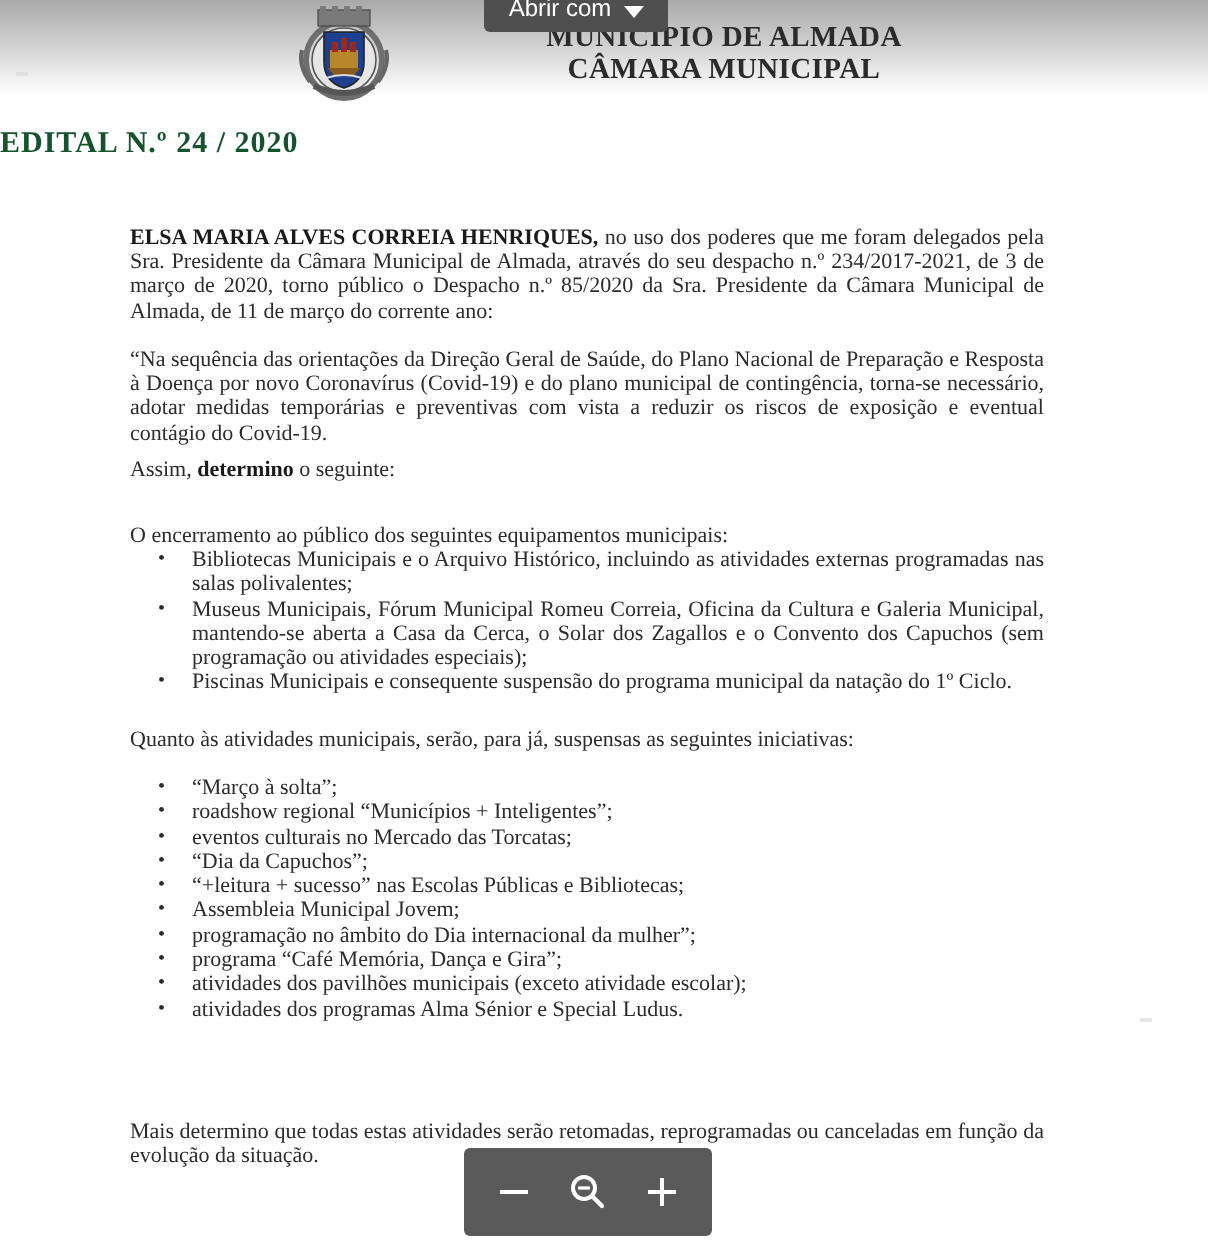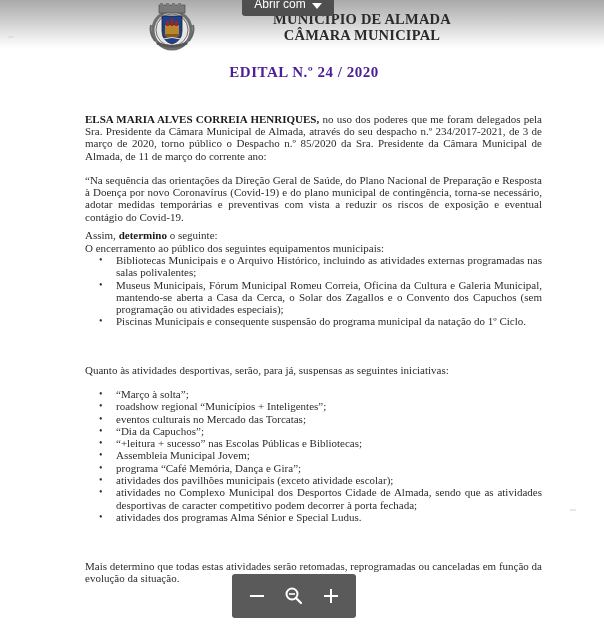--- a/index.html
+++ b/index.html
@@ -43,36 +43,34 @@
       font-weight: bold;
       font-size: 14.5px;
       line-height: 16px;
       letter-spacing: 0.2px;
       color: #2b2b2b;
     }
     .edital-title {
       position: absolute;
       left: 0; top: 64px;
       width: 588px;
-      text-align: center;
+      text-align: left;
       font-weight: bold;
       font-size: 15px;
       letter-spacing: 0.5px;
-      color: #4c1d95;
-      padding-left: 10px;
+      color: #14532d;
     }
     .body-text {
       position: absolute;
       left: 65px;
       width: 457px;
       font-size: 11px;
       line-height: 12.2px;
       text-align: justify;
       color: #2c2c2c;
-      margin-left: 20px;
     }
     .body-text b { color: #1a1a1a; }
     ul.bullets {
       list-style: none;
       margin: 0;
       padding: 0;
     }
     ul.bullets li {
       position: relative;
       padding-left: 31px;
@@ -81,21 +79,21 @@
     ul.bullets li::before {
       content: "•";
       position: absolute;
       left: 14px;
       top: 0;
       font-size: 10px;
     }
     .p-intro { top: 113px; }
     .p-quote { top: 174px; }
     .p-assim { top: 229px; }
-    .p-encerr { top: 242px; }
+    .p-encerr { top: 262px; }
     .p-quanto { top: 364px; }
     .p-list2 { top: 388px; line-height: 12.3px; }
     .p-final { top: 560px; }
 
     .abrir-btn {
       position: absolute;
       left: 242px; top: -6px;
       width: 92px; height: 22px;
       background: #4f4f4f;
       border-radius: 0 0 3px 3px;
@@ -195,33 +193,33 @@
 
   <div class="body-text p-encerr">
     <div>O encerramento ao público dos seguintes equipamentos municipais:</div>
     <ul class="bullets">
       <li>Bibliotecas Municipais e o Arquivo Histórico, incluindo as atividades externas programadas nas salas polivalentes;</li>
       <li>Museus Municipais, Fórum Municipal Romeu Correia, Oficina da Cultura e Galeria Municipal, mantendo-se aberta a Casa da Cerca, o Solar dos Zagallos e o Convento dos Capuchos (sem programação ou atividades especiais);</li>
       <li>Piscinas Municipais e consequente suspensão do programa municipal da natação do 1º Ciclo.</li>
     </ul>
   </div>
 
-  <div class="body-text p-quanto">Quanto às atividades desportivas, serão, para já, suspensas as seguintes iniciativas:</div>
+  <div class="body-text p-quanto">Quanto às atividades municipais, serão, para já, suspensas as seguintes iniciativas:</div>
 
   <div class="body-text p-list2">
     <ul class="bullets">
       <li>“Março à solta”;</li>
       <li>roadshow regional “Municípios + Inteligentes”;</li>
       <li>eventos culturais no Mercado das Torcatas;</li>
       <li>“Dia da Capuchos”;</li>
       <li>“+leitura + sucesso” nas Escolas Públicas e Bibliotecas;</li>
       <li>Assembleia Municipal Jovem;</li>
+      <li>programação no âmbito do Dia internacional da mulher”;</li>
       <li>programa “Café Memória, Dança e Gira”;</li>
       <li>atividades dos pavilhões municipais (exceto atividade escolar);</li>
-      <li>atividades no Complexo Municipal dos Desportos Cidade de Almada, sendo que as atividades desportivas de caracter competitivo podem decorrer à porta fechada;</li>
       <li>atividades dos programas Alma Sénior e Special Ludus.</li>
     </ul>
   </div>
 
   <div class="body-text p-final">Mais determino que todas estas atividades serão retomadas, reprogramadas ou canceladas em função da evolução da situação.</div>
 
   <div class="artifact" style="left:8px; top:36px;"></div>
   <div class="artifact" style="left:570px; top:509px;"></div>
 </div>
 

